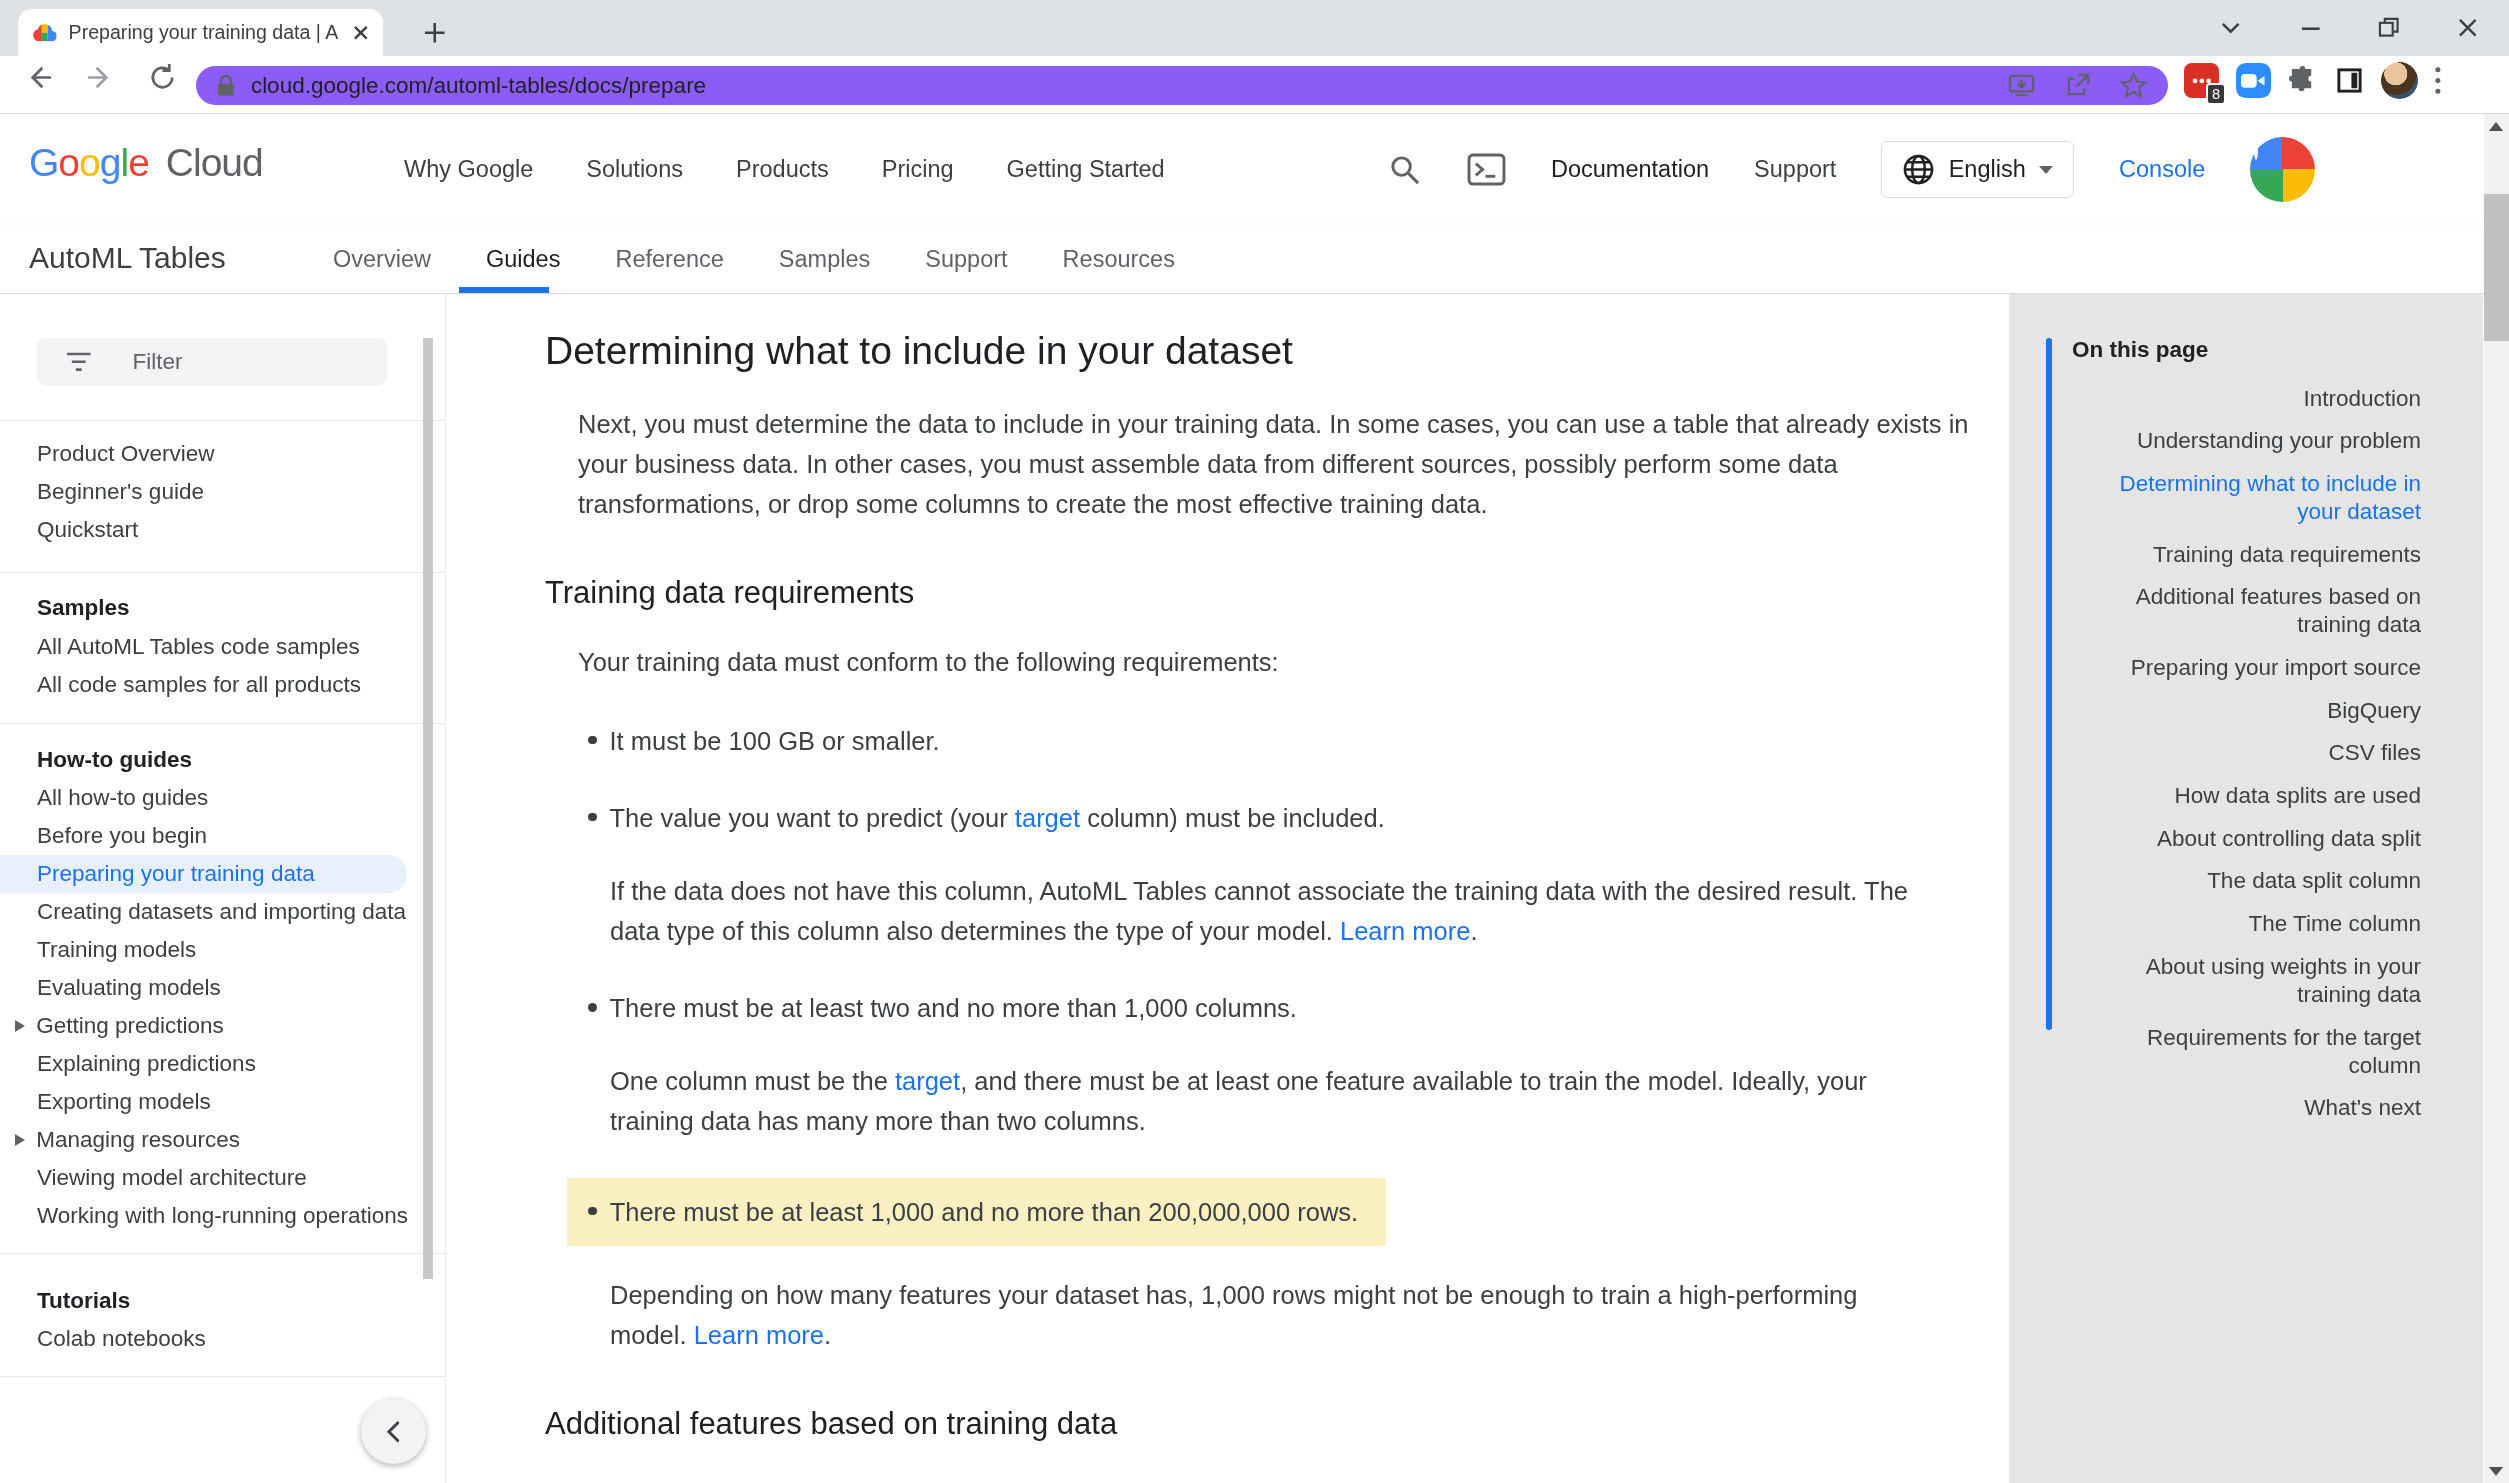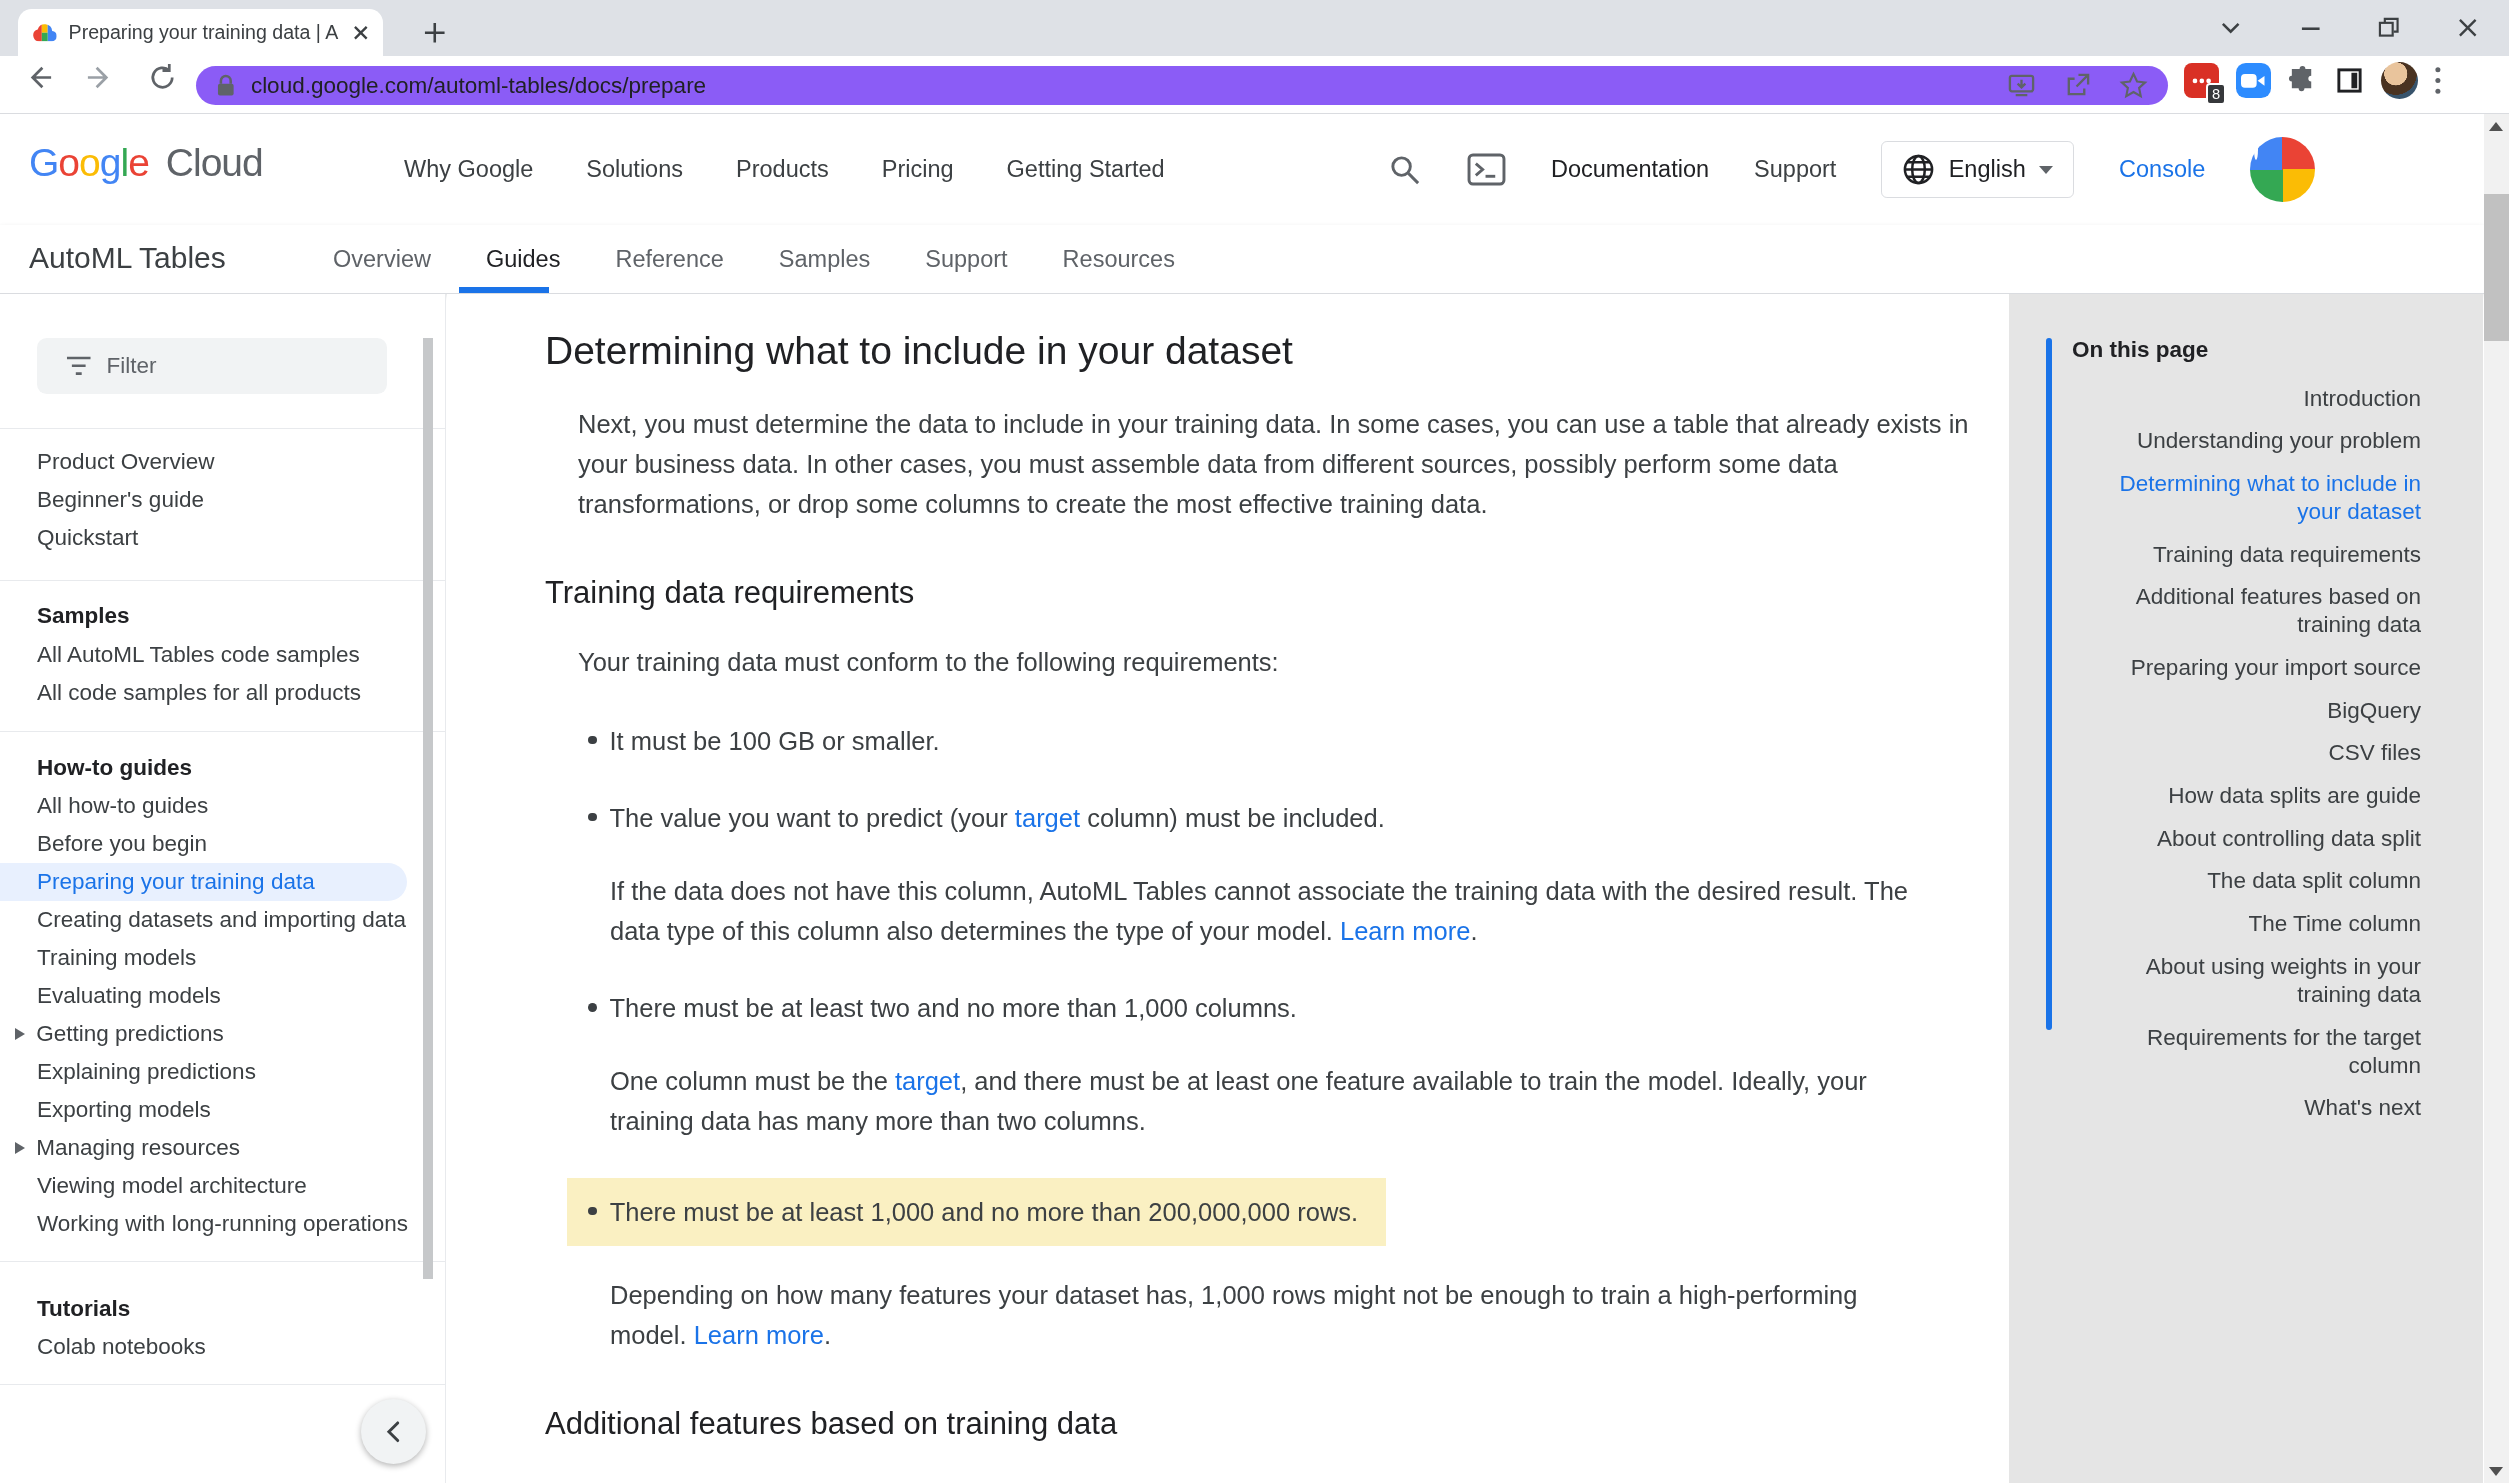--- a/index.html
+++ b/index.html
@@ -58,22 +58,22 @@
   .ptab{cursor:pointer;}
   .ptab.active{color:#202124;}
   .guides-underline{position:absolute;left:459px;top:287px;width:90px;height:5.9px;background:#1a73e8;}
   .btn-outline{position:absolute;left:1924px;top:232px;width:198px;height:57px;border:1px solid #dadce0;border-radius:5.9px;
     background:#fff;color:#1a73e8;font-size:23.5px;display:flex;align-items:center;justify-content:center;cursor:pointer;box-sizing:border-box;}
   .btn-fill{position:absolute;left:2150px;top:232px;width:300px;height:57px;border-radius:5.9px;background:#1a73e8;
     color:#fff;font-size:23.5px;font-weight:700;display:flex;align-items:center;justify-content:center;cursor:pointer;}
 
   
   .sidebar{position:absolute;left:0;top:294px;width:446px;bottom:0;background:#fff;border-right:1px solid #e8eaed;overflow:hidden;box-sizing:border-box;}
-  .filterbox{margin:44px 0 0 37px;width:350px;height:56px;background:#f1f3f4;border-radius:9.8px;
-    display:flex;align-items:center;gap:13px;padding-left:29px;box-sizing:border-box;}
+  .filterbox{margin:44px 0 0 37px;width:350px;height:48px;background:#f1f3f4;border-radius:9.8px;
+    display:flex;align-items:center;gap:39px;padding-left:29px;box-sizing:border-box;}
   .filterbox input{border:none;background:transparent;outline:none;font-size:22.5px;color:#3c4043;width:216px;font-family:inherit;}
   .filterbox input::placeholder{color:#5f6368;}
   .sdiv{height:1px;background:#e8eaed;}
   .srow{height:38px;display:flex;align-items:center;padding-left:37px;font-size:22.5px;color:#3c4043;cursor:pointer;position:relative;}
   .srow.hdr{font-weight:700;color:#202124;height:39px;cursor:default;}
   .srow.active{background:#e8f0fe;color:#1a73e8;font-weight:500;border-radius:0 19.6px 19.6px 0;width:407px;box-sizing:border-box;}
   .tri{width:0;height:0;border-left:10.8px solid #5f6368;border-top:6.9px solid transparent;border-bottom:6.9px solid transparent;
     margin-right:10.8px;margin-left:-21.6px;}
   .sb-scroll{position:absolute;left:423px;top:44px;width:9.8px;height:941px;background:#c6c8ca;}
   .collapse-btn{position:absolute;left:361px;top:1105px;width:65px;height:65px;border-radius:50%;background:#f1f3f4;
@@ -413,21 +413,21 @@
     <div class="toc-list">
       <div class="toc-title">On this page</div>
       <div class="toc-item">Introduction</div>
       <div class="toc-item">Understanding your problem</div>
       <div class="toc-item active">Determining what to include in your dataset</div>
       <div class="toc-item l2">Training data requirements</div>
       <div class="toc-item l2">Additional features based on training data</div>
       <div class="toc-item">Preparing your import source</div>
       <div class="toc-item l2">BigQuery</div>
       <div class="toc-item l2">CSV files</div>
-      <div class="toc-item">How data splits are guide</div>
+      <div class="toc-item">How data splits are used</div>
       <div class="toc-item">About controlling data split</div>
       <div class="toc-item l2">The data split column</div>
       <div class="toc-item l2">The Time column</div>
       <div class="toc-item">About using weights in your training data</div>
       <div class="toc-item">Requirements for the target column</div>
       <div class="toc-item">What's next</div>
     </div>
   </div>
 
   <div class="scrollbar">

